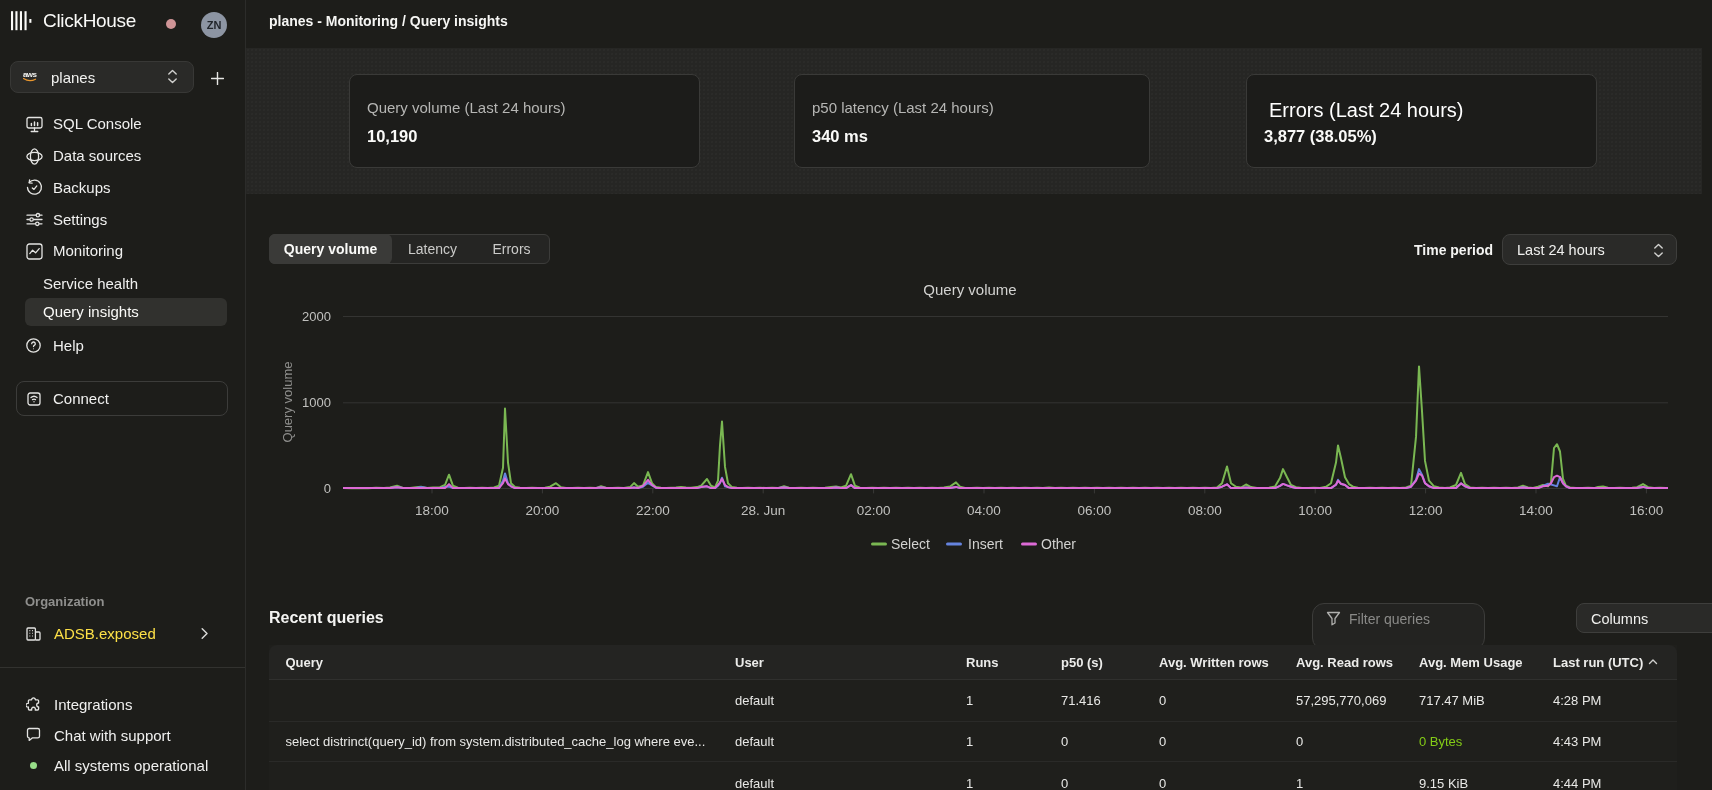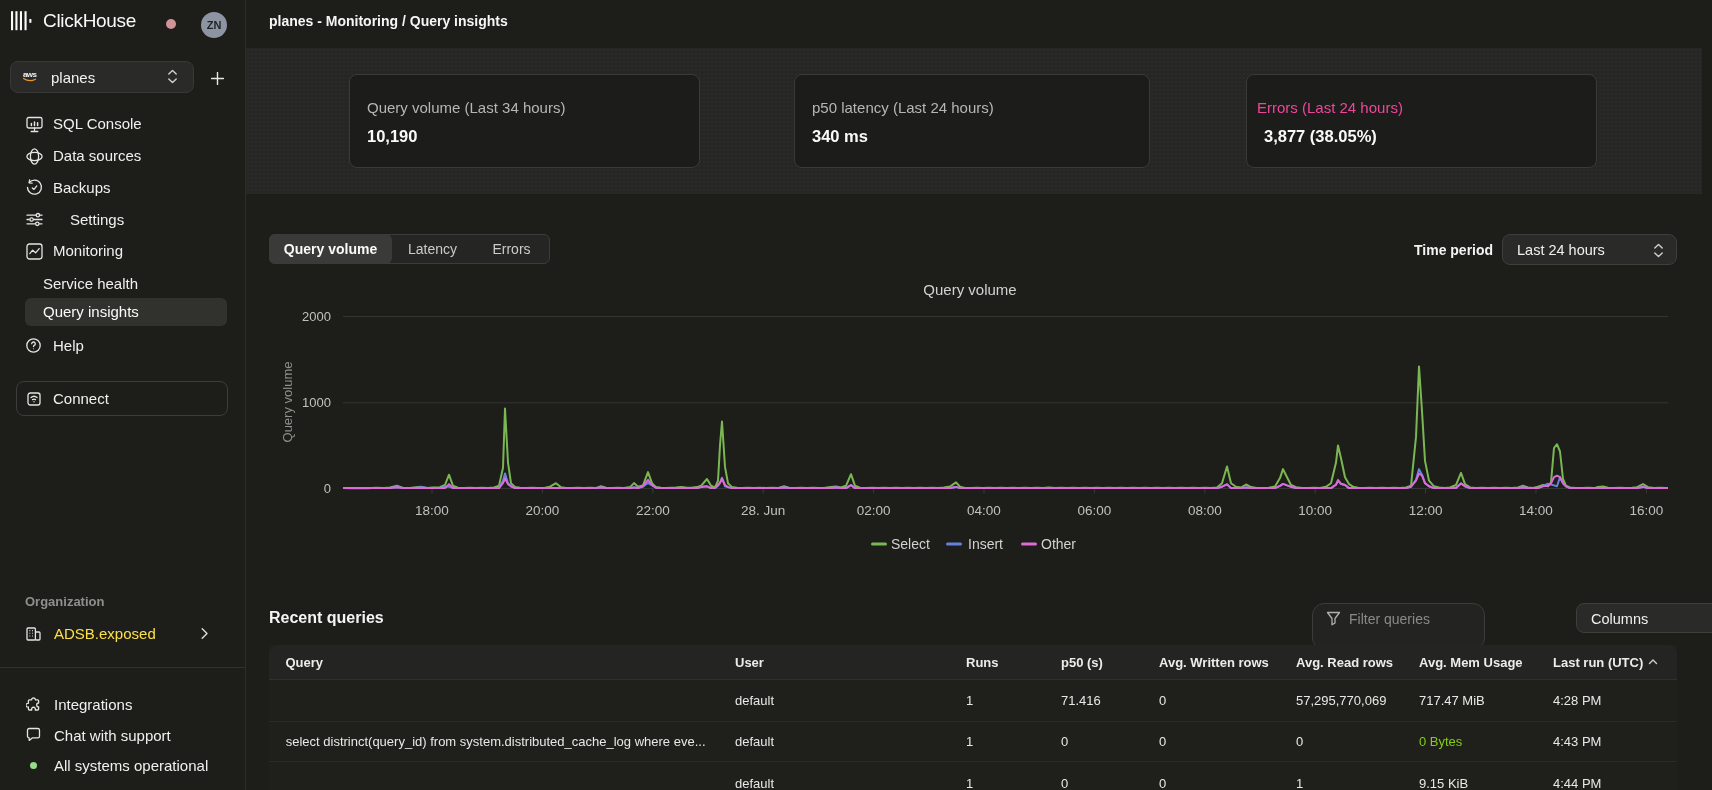--- a/index.html
+++ b/index.html
@@ -61,21 +61,21 @@
 <div class="abs" style="left:26px;top:211.2px;">
       <svg width="17" height="17" viewBox="0 0 17 17" fill="none" stroke="#e4e4e2" stroke-width="1.3" stroke-linecap="round">
         <path d="M1 4.2 h9.2 M13.4 4.2 H16"></path>
         <circle cx="11.9" cy="4.2" r="1.7"></circle>
         <path d="M1 8.5 h2.2 M7.8 8.5 H16"></path>
         <circle cx="5.6" cy="8.5" r="1.7"></circle>
         <path d="M1 12.8 h8 M13.4 12.8 H16"></path>
         <circle cx="11.3" cy="12.8" r="1.7"></circle>
       </svg>
     </div>
-<div class="abs" style="left:53px;top:210.7px;font-size:15px;color:#f0f0ef;margin-left:17px;">Settings</div>
+<div class="abs" style="left:53px;top:210.7px;font-size:15px;color:#f0f0ef;">Settings</div>
 <div class="abs" style="left:26px;top:242.9px;">
       <svg width="17" height="17" viewBox="0 0 17 17" fill="none" stroke="#e4e4e2" stroke-width="1.3">
         <rect x="1" y="1" width="15" height="15" rx="2.4"></rect>
         <path d="M3.8 10.6 L6.6 7.2 L9.6 9.8 L13.2 5.6" stroke-linecap="round" stroke-linejoin="round"></path>
       </svg>
     </div>
 <div class="abs" style="left:53px;top:242.4px;font-size:15px;color:#f0f0ef;">Monitoring</div>
 <div class="abs" style="left:43px;top:274.5px;font-size:15px;color:#f0f0ef;">Service health</div>
 <div class="abs" style="left:25px;top:297.5px;width:202px;height:28px;background:#31312e;border-radius:6px;"></div>
 <div class="abs" style="left:43px;top:303px;font-size:15px;color:#fafaf8;">Query insights</div>
@@ -116,29 +116,29 @@
       <path d="M1.5 3.2 a1.7 1.7 0 0 1 1.7 -1.7 h8.6 a1.7 1.7 0 0 1 1.7 1.7 v6 a1.7 1.7 0 0 1 -1.7 1.7 H6.2 L3.2 13.4 v-2.5 H3.2 a1.7 1.7 0 0 1 -1.7 -1.7 z" stroke-linejoin="round"></path>
     </svg>
   <div class="abs" style="left:54px;top:726.5px;font-size:15px;color:#f0f0ef;">Chat with support</div>
   <div class="abs" style="left:29.5px;top:761.5px;width:7px;height:7px;border-radius:50%;background:#98de89;"></div>
   <div class="abs" style="left:54px;top:757px;font-size:15px;color:#f0f0ef;">All systems operational</div>
 </div>
 
 <div class="abs" style="left:269px;top:13px;font-size:14px;font-weight:600;color:#f6f6f4;">planes - Monitoring / Query insights</div>
 <div class="abs" style="left:246px;top:48px;width:1456px;height:146px;background:#262624;background-image:radial-gradient(#2b2b29 0.7px, rgba(0,0,0,0) 0.9px);background-size:4px 4px;"></div>
 <div class="abs" style="left:349px;top:74px;width:351px;height:94px;background:#1c1c1a;border:1px solid #3a3a38;border-radius:8px;">
-  <div class="abs" style="left:17px;top:24px;font-size:15px;color:#b6b6b4;">Query volume (Last 34 hours)</div>
+  <div class="abs" style="left:17px;top:24px;font-size:15px;color:#b6b6b4;">Query volume (Last 24 hours)</div>
   <div class="abs" style="left:17px;top:51.5px;font-size:16.5px;font-weight:700;color:#fafaf8;">10,190</div>
 </div>
 <div class="abs" style="left:794px;top:74px;width:356px;height:94px;background:#1c1c1a;border:1px solid #3a3a38;border-radius:8px;">
   <div class="abs" style="left:17px;top:24px;font-size:15px;color:#b6b6b4;">p50 latency (Last 24 hours)</div>
   <div class="abs" style="left:17px;top:51.5px;font-size:16.5px;font-weight:700;color:#fafaf8;">340 ms</div>
 </div>
 <div class="abs" style="left:1246px;top:74px;width:351px;height:94px;background:#1c1c1a;border:1px solid #3a3a38;border-radius:8px;">
-  <div class="abs" style="left:10px;top:24px;font-size:15px;color:#ec4899;">Errors (Last 24 hours)</div>
+  <div class="abs" style="left:22px;top:24px;font-size:20px;color:#ffffff;">Errors (Last 24 hours)</div>
   <div class="abs" style="left:17px;top:51.5px;font-size:16.5px;font-weight:700;color:#fafaf8;">3,877 (38.05%)</div>
 </div>
 
 <div class="abs" style="left:269px;top:234px;width:281px;height:30px;background:#252523;border:1px solid #3c3c3a;border-radius:6px;"></div>
 <div class="abs" style="left:269px;top:234px;width:123px;height:30px;background:#3a3a38;border-radius:6px;"></div>
 <div class="abs" style="left:269px;top:241px;width:123px;text-align:center;font-size:14px;font-weight:600;color:#fafaf8;">Query volume</div>
 <div class="abs" style="left:392px;top:241px;width:81px;text-align:center;font-size:14px;color:#cbcbc9;">Latency</div>
 <div class="abs" style="left:473px;top:241px;width:77px;text-align:center;font-size:14px;color:#cbcbc9;">Errors</div>
 <div class="abs" style="left:1414px;top:242px;font-size:14px;font-weight:700;color:#f4f4f2;">Time period</div>
 <div class="abs" style="left:1502px;top:234px;width:175px;height:31px;background:#2a2a28;border:1px solid #3e3e3c;border-radius:8px;padding-left:47px;">
@@ -224,21 +224,21 @@
     </svg>
   <div class="abs" style="left:0;top:34.5px;width:1408px;height:42px;border-bottom:1px solid #2a2a28;"></div>
   <div class="abs" style="left:466px;top:48.0px;font-size:13px;color:#e8e8e6;">default</div>
   <div class="abs" style="left:697px;top:48.0px;font-size:13px;color:#e8e8e6;">1</div>
   <div class="abs" style="left:792px;top:48.0px;font-size:13px;color:#e8e8e6;">71.416</div>
   <div class="abs" style="left:890px;top:48.0px;font-size:13px;color:#e8e8e6;">0</div>
   <div class="abs" style="left:1027px;top:48.0px;font-size:13px;color:#e8e8e6;">57,295,770,069</div>
   <div class="abs" style="left:1150px;top:48.0px;font-size:13px;color:#e8e8e6;">717.47 MiB</div>
   <div class="abs" style="left:1284px;top:48.0px;font-size:13px;color:#e8e8e6;">4:28 PM</div>
   <div class="abs" style="left:0;top:76.5px;width:1408px;height:40.5px;border-bottom:1px solid #2a2a28;"></div>
-  <div class="abs" style="left:16.5px;top:89.25px;font-size:13px;color:#e8e8e6;width:420px;overflow:hidden;white-space:nowrap;text-align:right;">select distrinct(query_id) from system.distributed_cache_log where eve...</div>
+  <div class="abs" style="left:16.5px;top:89.25px;font-size:13px;color:#e8e8e6;width:420px;overflow:hidden;white-space:nowrap;">select distrinct(query_id) from system.distributed_cache_log where eve...</div>
   <div class="abs" style="left:466px;top:89.25px;font-size:13px;color:#e8e8e6;">default</div>
   <div class="abs" style="left:697px;top:89.25px;font-size:13px;color:#e8e8e6;">1</div>
   <div class="abs" style="left:792px;top:89.25px;font-size:13px;color:#e8e8e6;">0</div>
   <div class="abs" style="left:890px;top:89.25px;font-size:13px;color:#e8e8e6;">0</div>
   <div class="abs" style="left:1027px;top:89.25px;font-size:13px;color:#e8e8e6;">0</div>
   <div class="abs" style="left:1150px;top:89.25px;font-size:13px;color:#84cc16;">0 Bytes</div>
   <div class="abs" style="left:1284px;top:89.25px;font-size:13px;color:#e8e8e6;">4:43 PM</div>
   <div class="abs" style="left:0;top:117px;width:1408px;height:28px;"></div>
   <div class="abs" style="left:466px;top:130.5px;font-size:13px;color:#e8e8e6;">default</div>
   <div class="abs" style="left:697px;top:130.5px;font-size:13px;color:#e8e8e6;">1</div>

